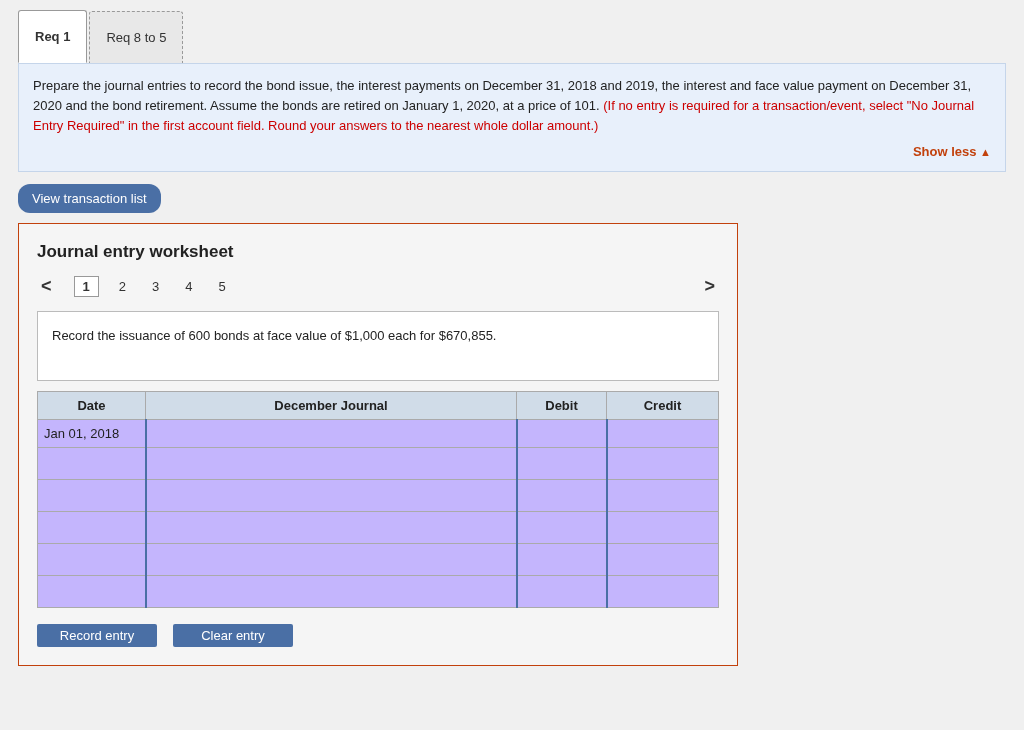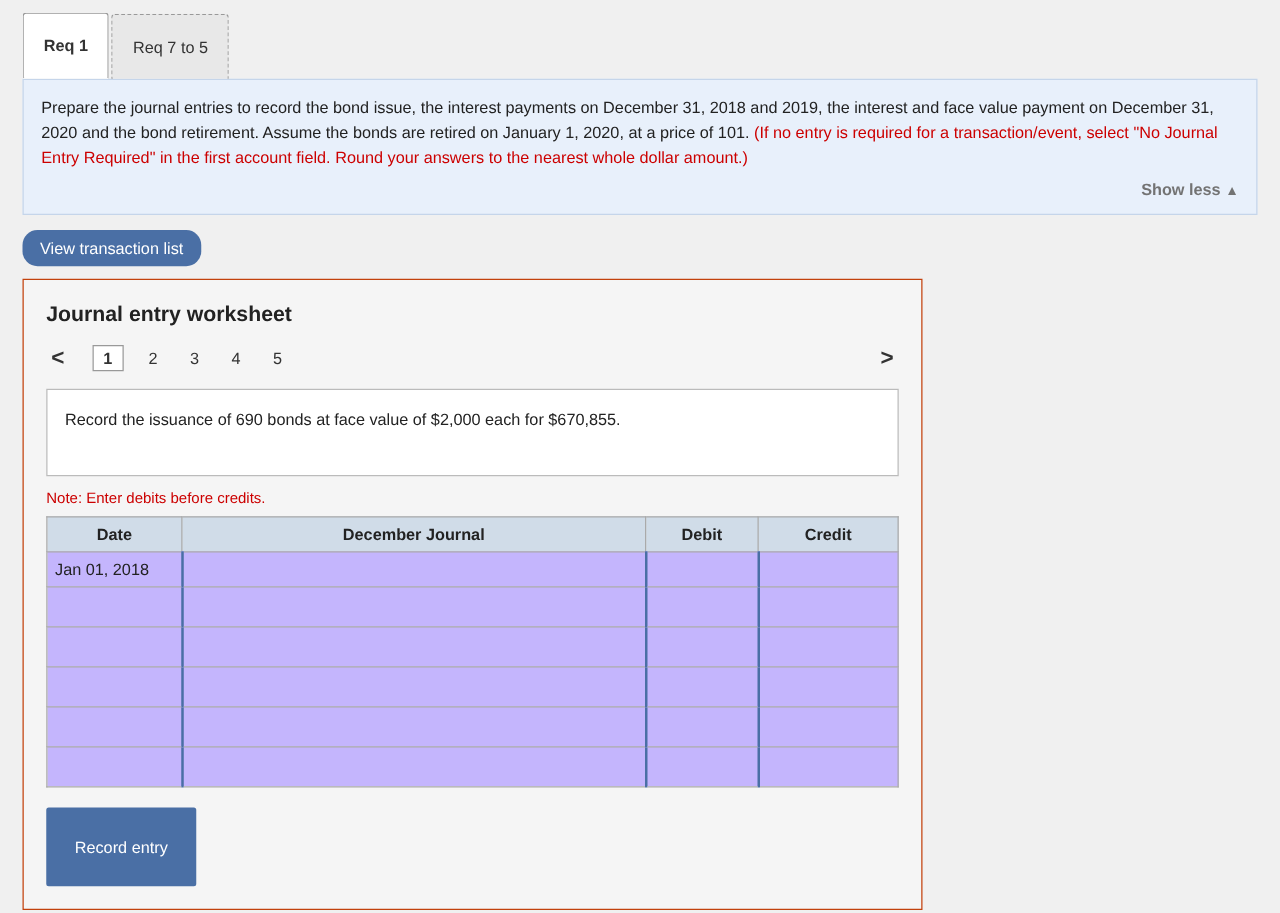--- a/index.html
+++ b/index.html
@@ -58,21 +58,21 @@
       font-size: 13px;
     }
     .instructions-box .red-text {
       color: #cc0000;
     }
     .show-less {
       text-align: right;
       margin-top: 6px;
     }
     .show-less a {
-      color: #737373;
+      color: #c2410c;
       text-decoration: none;
       font-size: 13px;
       font-weight: bold;
     }
     .show-less-arrow {
       font-size: 11px;
     }
 
     
     .view-transaction-btn {
@@ -207,37 +207,37 @@
     .action-buttons {
       display: flex;
       align-items: center;
       gap: 16px;
       margin-top: 4px;
     }
     .btn-blue {
       background: #4a6fa5;
       color: #fff;
       border: none;
-      padding: 24px 20px;
+      padding: 4px 20px;
       cursor: pointer;
       font-size: 13px;
       border-radius: 2px;
       min-width: 120px;
     }
     .spacer { flex: 1; }
   </style>
 </head>
 <body>
 
 <div class="page-wrapper">
 
   
   <div class="tabs-row">
     <div class="tab active">Req 1</div>
-    <div class="tab dashed-border">Req 7 to 5</div>
+    <div class="tab dashed-border">Req 8 to 5</div>
   </div>
 
   
   <div class="instructions-box">
     <span>Prepare the journal entries to record the bond issue, the interest payments on December 31, 2018 and 2019,  the interest and face value payment on December 31, 2020 and the bond retirement. Assume the bonds are retired on January 1, 2020, at a price of 101.</span>
     <span class="red-text"> <span>(If no entry is required for a transaction/event, select "No Journal Entry Required" in the first account field. Round your answers to the nearest whole dollar amount.)</span></span>
     <div class="show-less">
       <a href="#">
         <span>Show less</span> <span class="show-less-arrow">▲</span>
       </a>
@@ -257,23 +257,22 @@
       <div class="nav-pages">
         <button class="nav-page active">1</button>
         <button class="nav-page">2</button>
         <button class="nav-page">3</button>
         <button class="nav-page">4</button>
         <button class="nav-page">5</button>
       </div>
       <button class="nav-chevron" style="margin-left: auto;">&gt;</button>
     </div>
 
-    <div class="description-box">Record the issuance of 690 bonds at face value of $2,000 each for $670,855.</div>
-
-    <div class="note-text">Note: Enter debits before credits.</div>
+    <div class="description-box">Record the issuance of 600 bonds at face value of $1,000 each for $670,855.</div>
+
 
     <table class="journal-table">
       <thead>
         <tr>
           <th class="date-col">Date</th>
           <th class="journal-col">December Journal</th>
           <th class="debit-col">Debit</th>
           <th class="credit-col">Credit</th>
         </tr>
       </thead>
@@ -313,17 +312,18 @@
             <td class="date-cell blue-right"><input type="text" style=""></td>
             <td class="blue-right"><input type="text" style=""></td>
             <td class="blue-right"><input type="text" style=""></td>
             <td><input type="text" style=""></td>
           </tr>
         </tbody>
     </table>
 
     <div class="action-buttons">
       <button class="btn-blue">Record entry</button>
+      <button class="btn-blue">Clear entry</button>
       <div class="spacer"></div>
     </div>
 
   </div>
 </div>
 
 </body></html>

